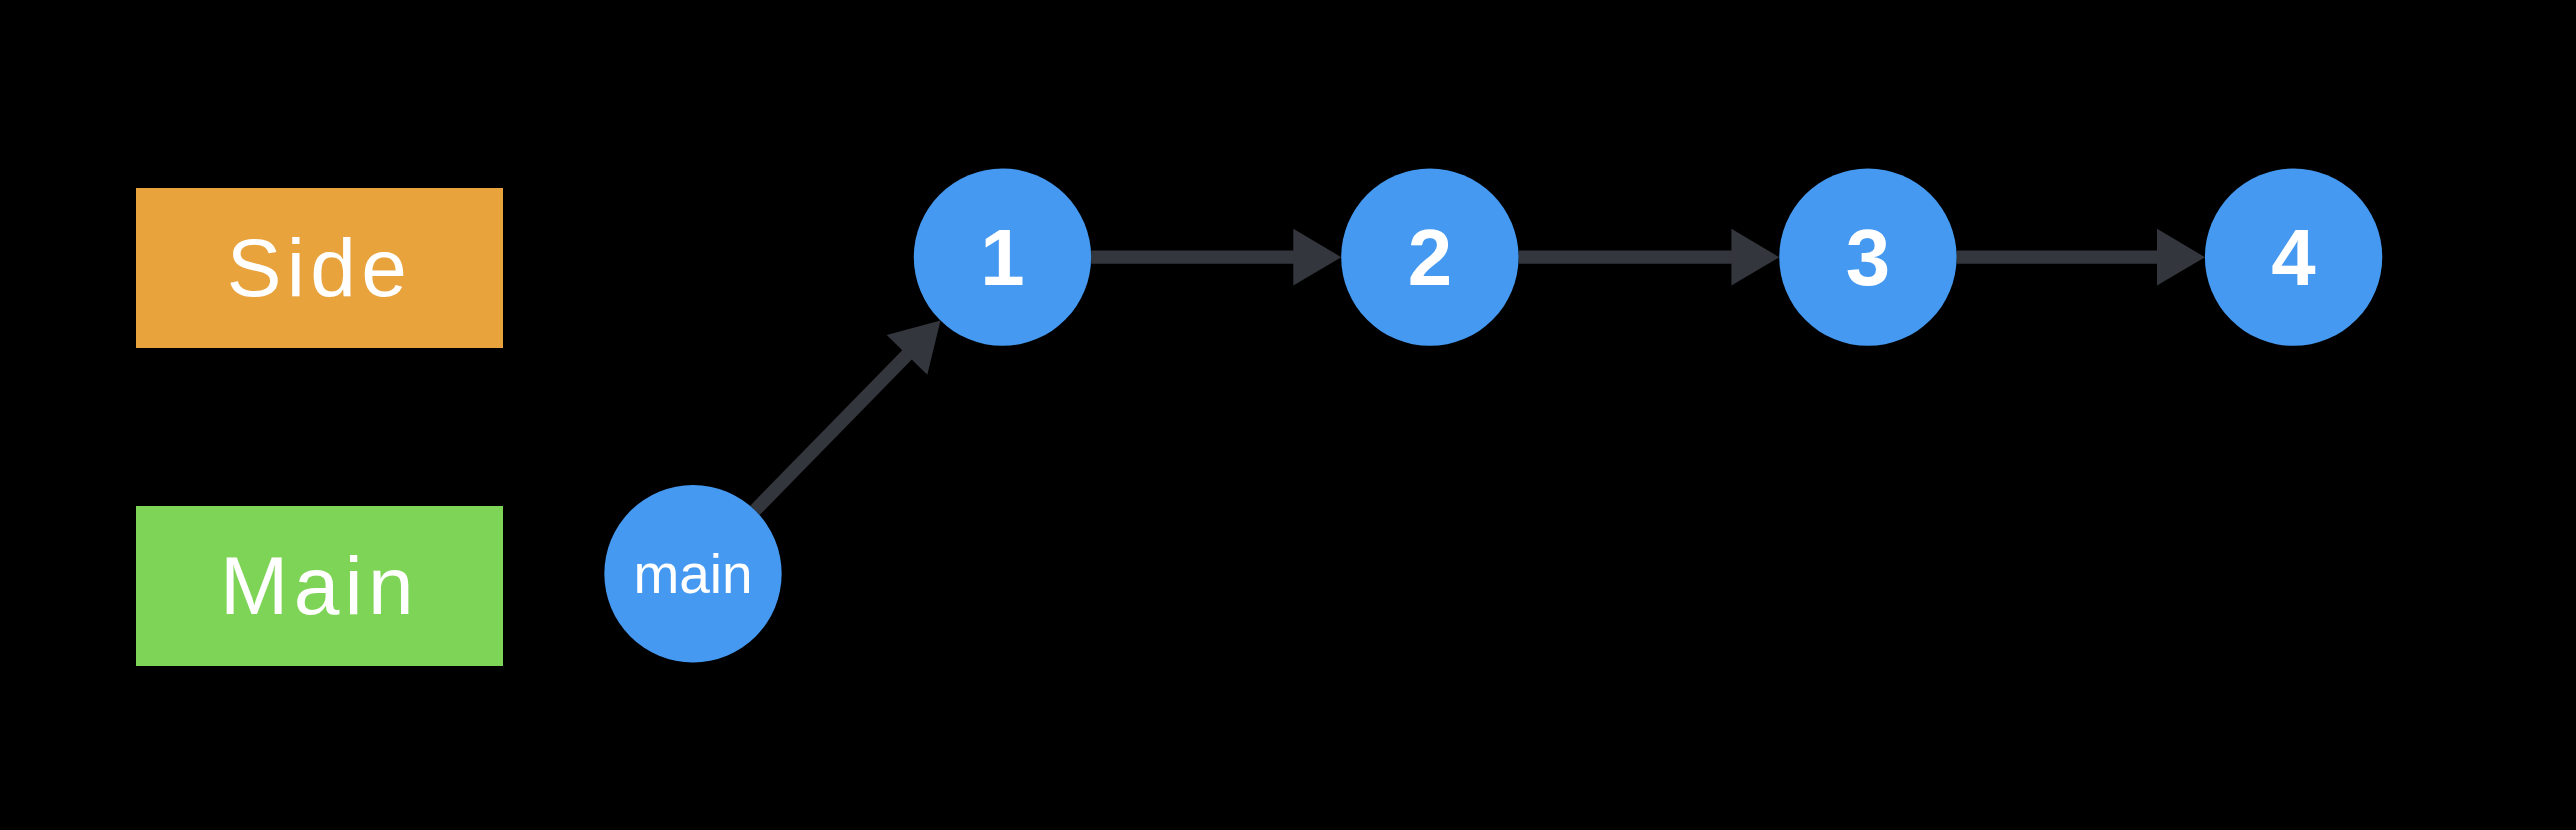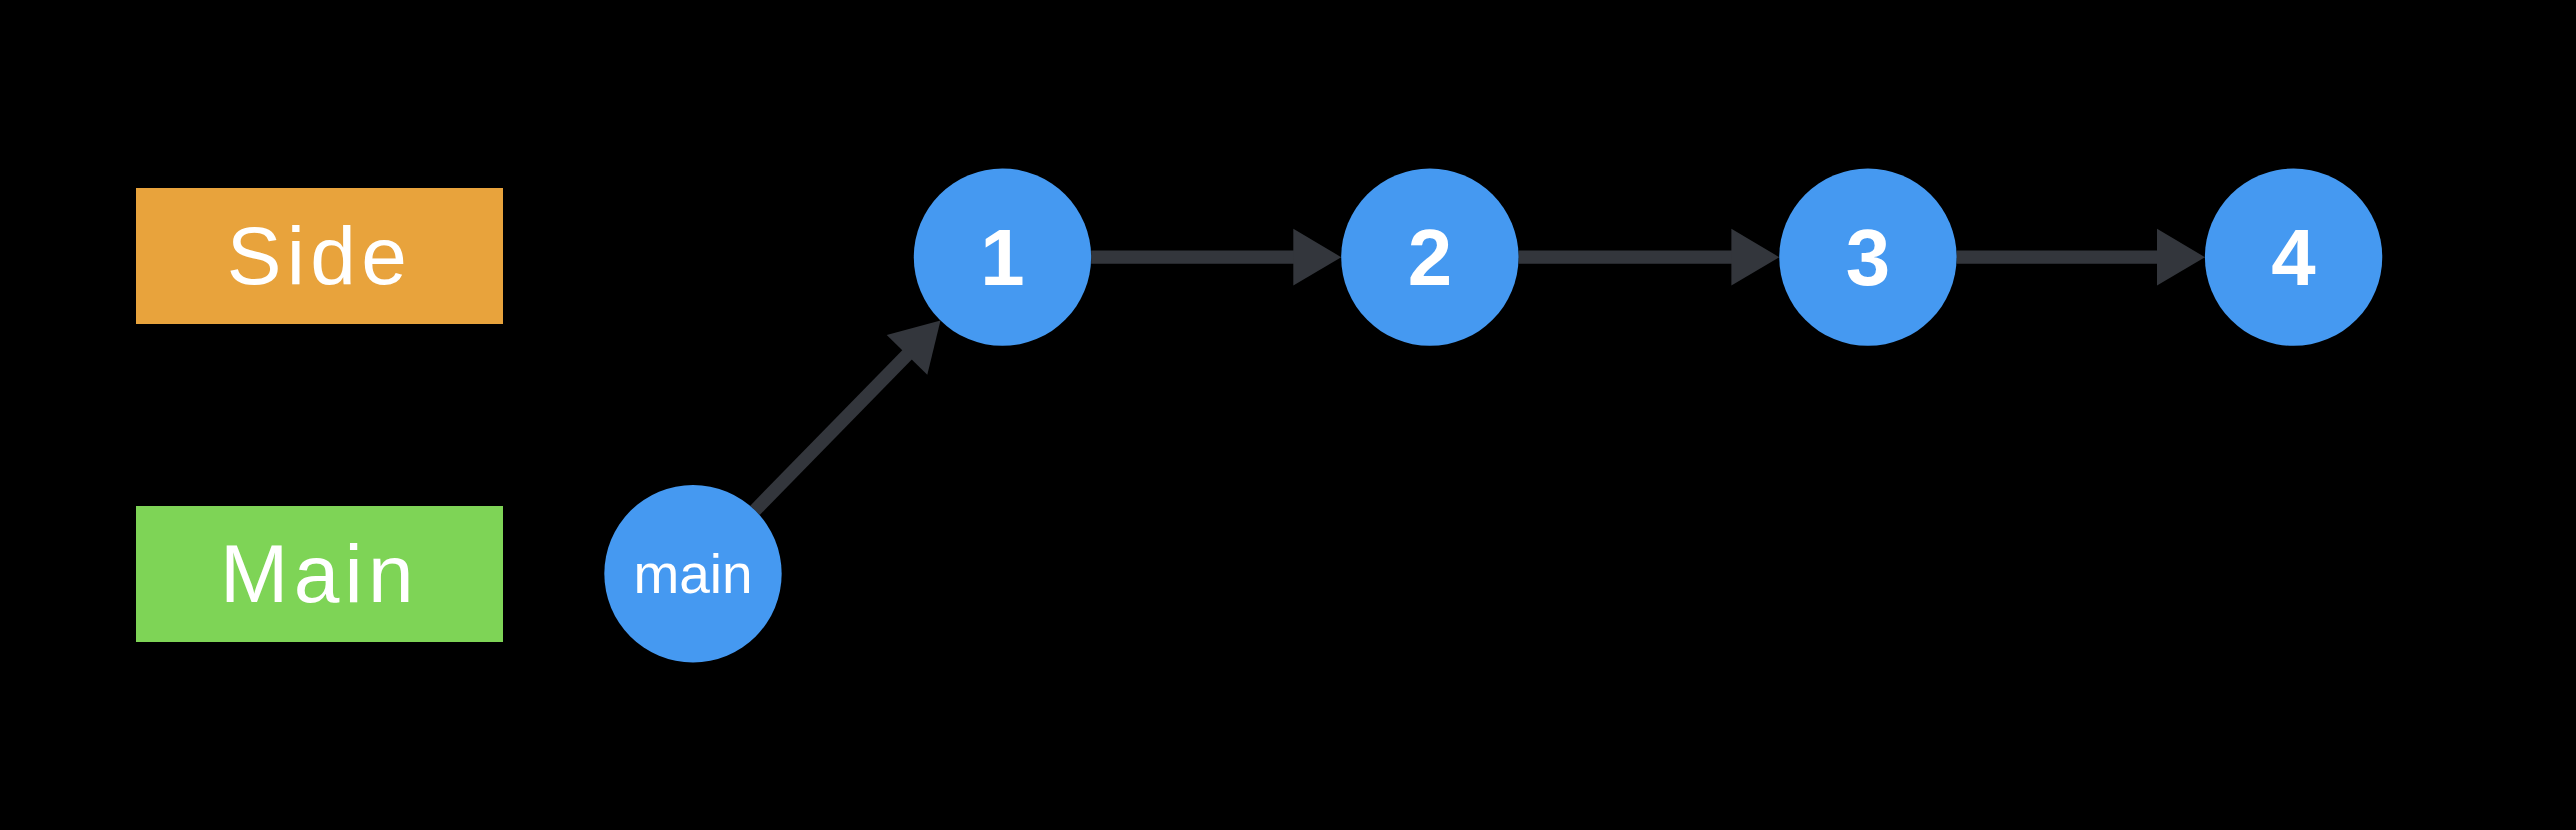--- a/index.html
+++ b/index.html
@@ -11,21 +11,21 @@
     width: 2576px;
     height: 830px;
     background: var(--bg, #000);
     overflow: hidden;
   }
 
   .legend {
     position: absolute;
     left: 136px;
     width: 367px;
-    height: 136px;
+    height: 160px;
     display: flex;
     align-items: center;
     justify-content: center;
     color: var(--text, #fff);
     font-size: 82px;
     font-weight: normal;
     letter-spacing: 5.3px;
     line-height: 1;
   }
   .legend-side { top: 188px; background: var(--side-bg, #E8A33C); }

